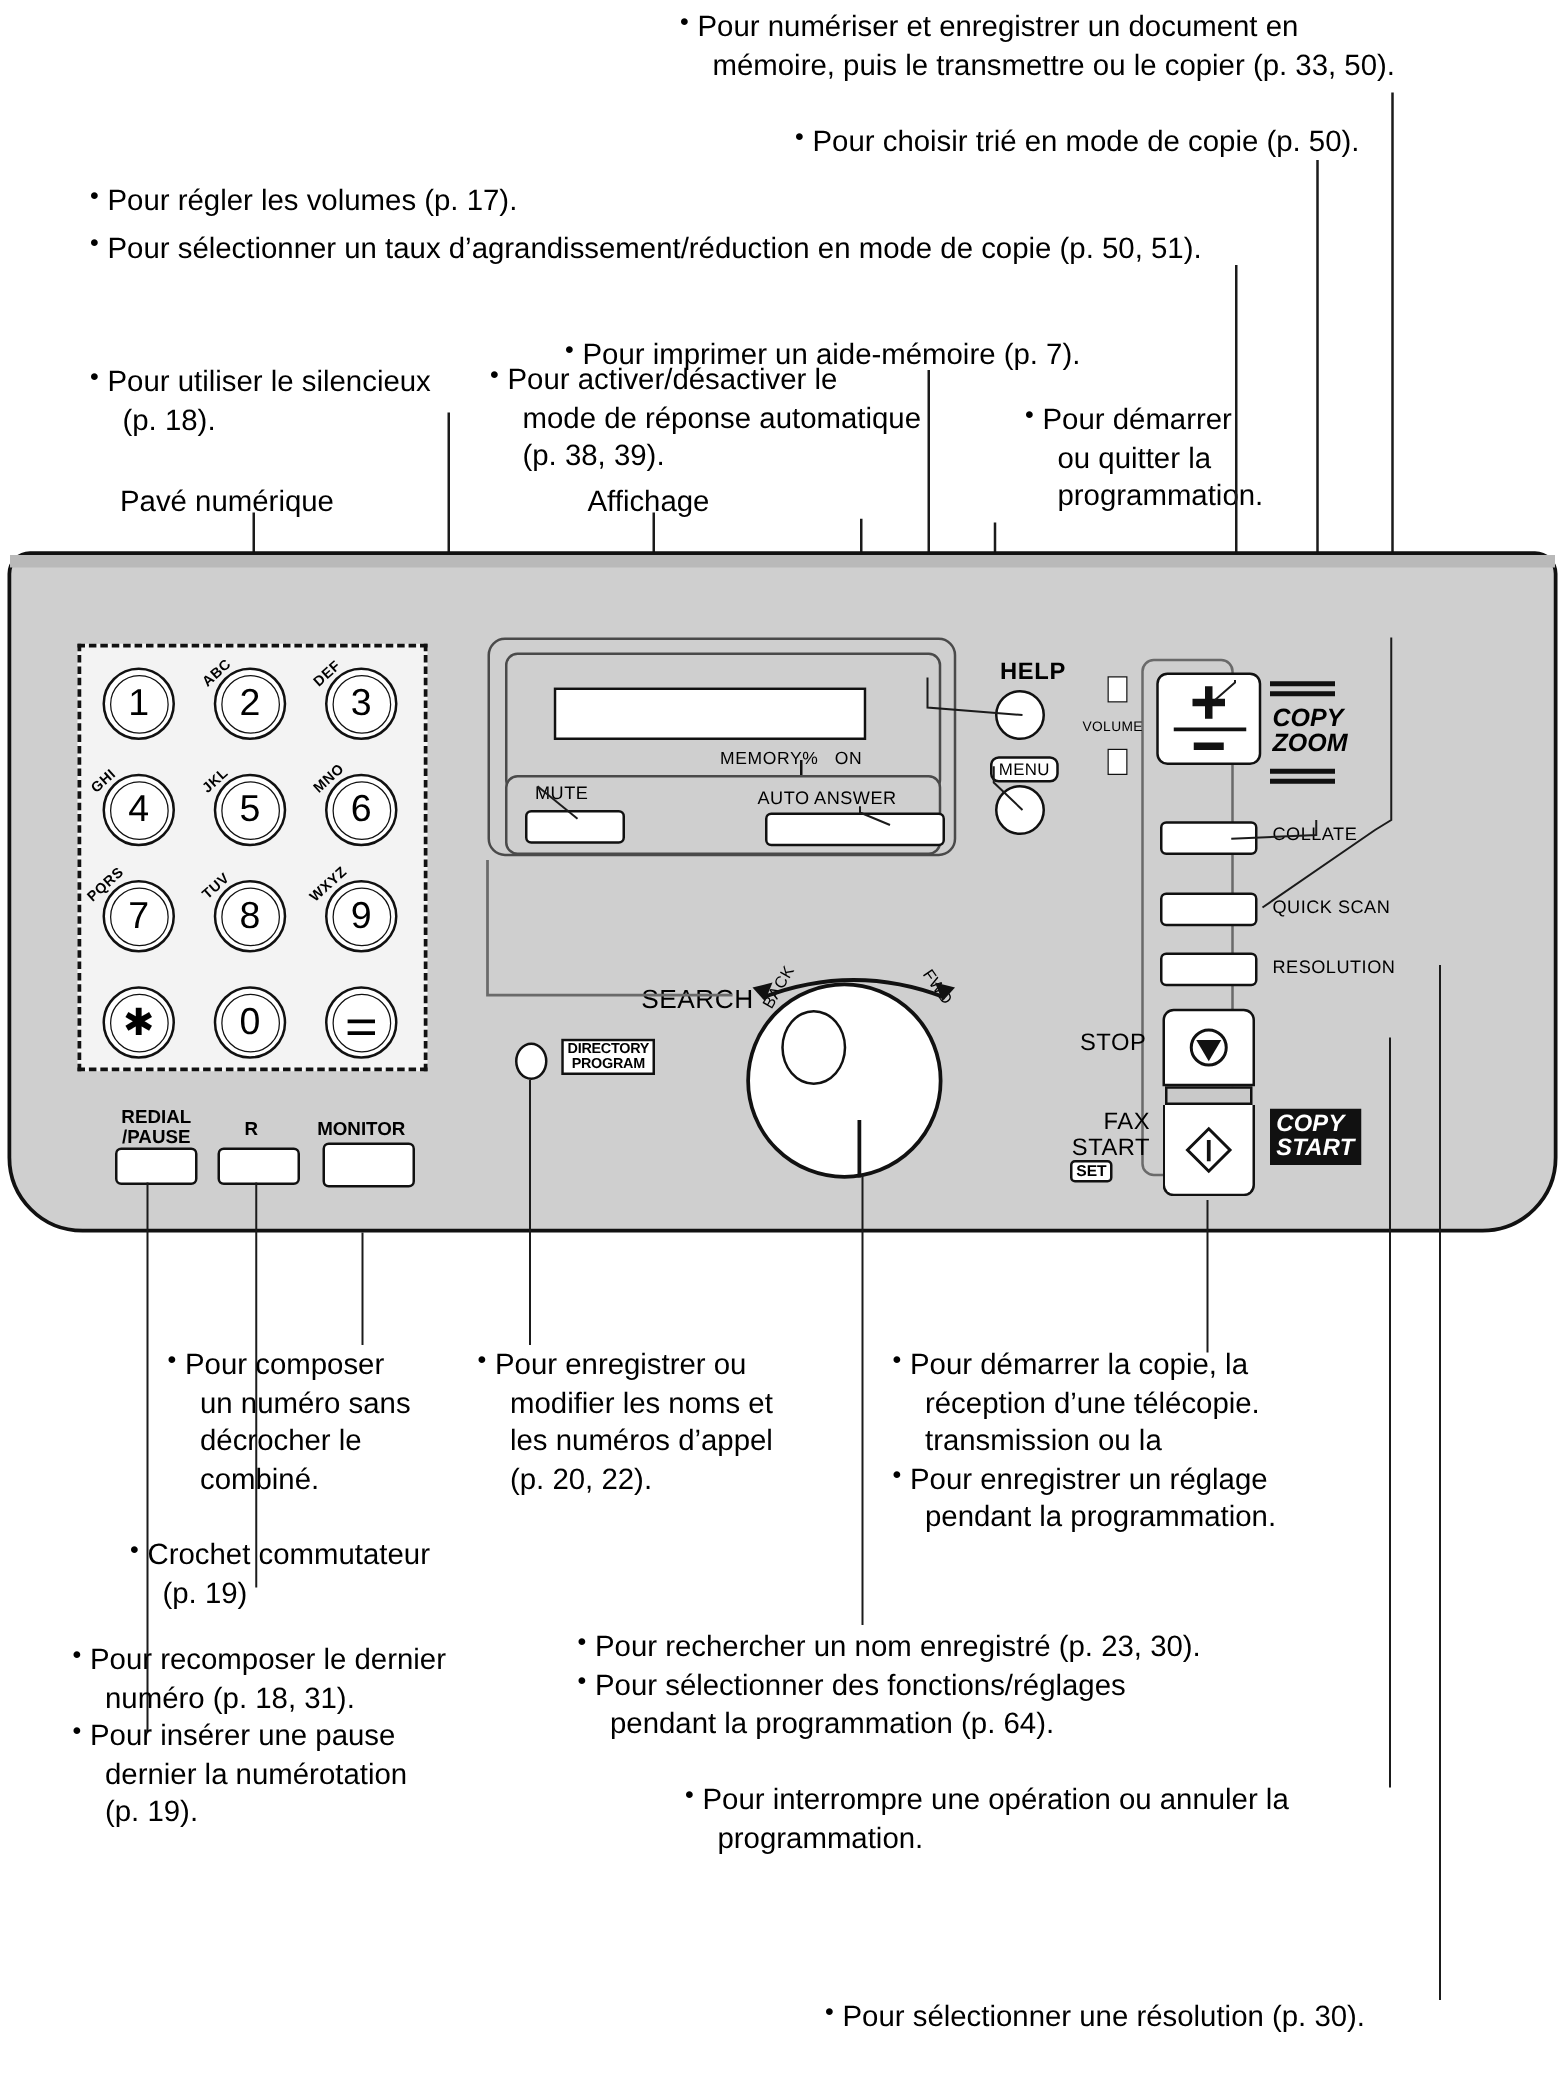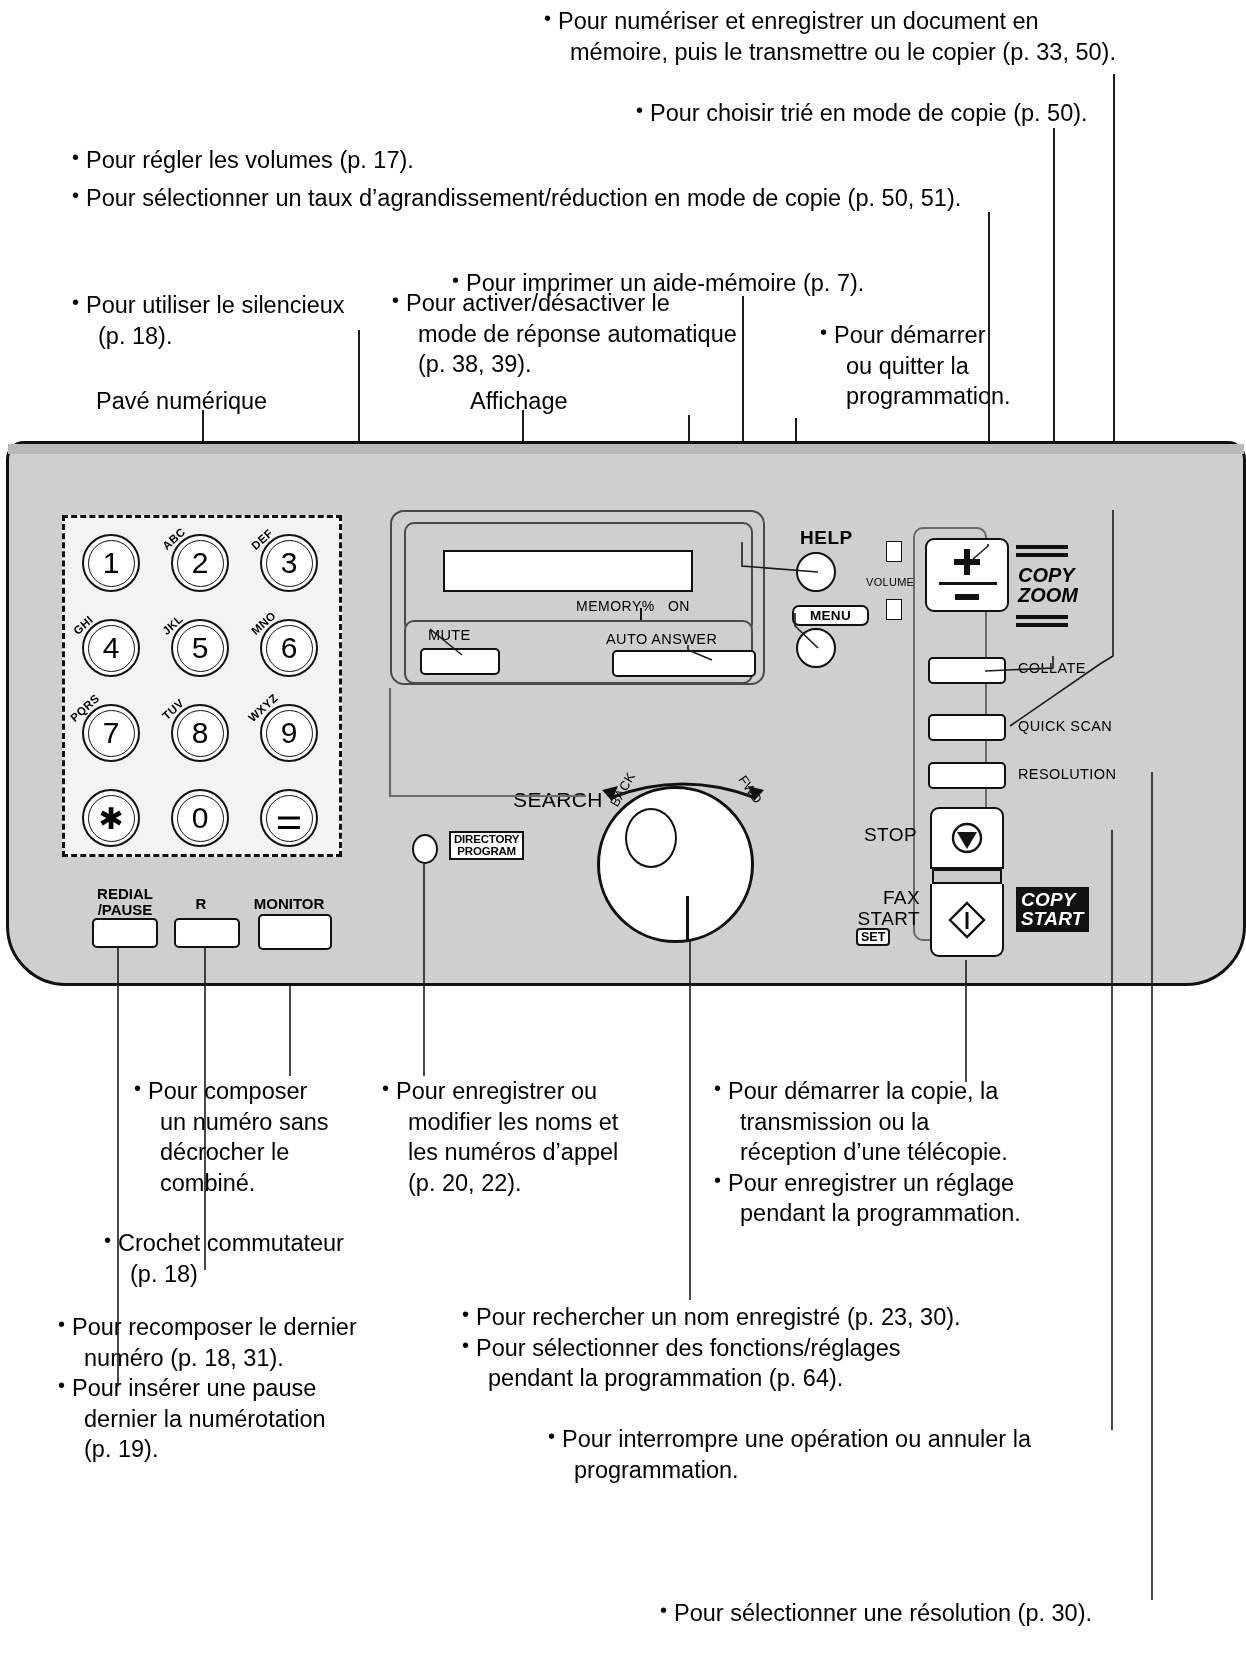--- a/index.html
+++ b/index.html
@@ -59,21 +59,21 @@
   #dialNotch{position:absolute;left:686px;top:896px;width:2.6px;height:46px;background:#111;}
   #dpLed{position:absolute;left:412px;top:834px;width:26px;height:30px;border-radius:50%;
         background:#fff;border:2.6px solid #111;box-sizing:border-box;}
   #dpBadge{position:absolute;left:449px;top:831px;background:#fff;border:2.4px solid #111;
         padding:1px 3px;font-size:11.5px;font-weight:700;line-height:1.0;text-align:center;letter-spacing:-.2px;}
 
   
   .rbtn{position:absolute;width:40px;height:40px;border-radius:50%;background:#fff;border:2.6px solid #111;box-sizing:border-box;}
   .rlab{position:absolute;font-size:19px;font-weight:700;letter-spacing:.5px;}
   #menuBadge{position:absolute;left:792px;top:605px;background:#fff;border:2.2px solid #111;
-        border-radius:7px;padding:1px 16px;font-size:13.5px;font-weight:700;letter-spacing:.3px;}
+        border-radius:7px;padding:1px 5px;font-size:13.5px;font-weight:400;letter-spacing:.3px;}
 
   
   #rcluster{position:absolute;left:913px;top:527px;width:74px;height:414px;
             background:#cfcfcf;border:2.2px solid #6a6a6a;border-radius:10px;box-sizing:border-box;}
   #volPM{position:absolute;left:925px;top:538px;width:84px;height:74px;
          background:#fff;border:2.8px solid #111;border-radius:9px;box-sizing:border-box;}
   #volPM .pl{position:absolute;left:50%;top:19px;transform:translateX(-50%);width:26px;height:6px;background:#111;}
   #volPM .pl2{position:absolute;left:50%;top:9px;transform:translateX(-50%);width:6px;height:26px;background:#111;}
   #volPM .bar{position:absolute;left:12px;top:42px;width:58px;height:3px;background:#111;}
   #volPM .mn{position:absolute;left:50%;top:54px;transform:translateX(-50%);width:24px;height:6px;background:#111;}
@@ -342,29 +342,29 @@
 
 <div class="ann" style="left:382px;top:1076px;">
   <span class="bul">Pour enregistrer ou</span>
   <span class="cont">modifier les noms et</span>
   <span class="cont">les numéros d’appel</span>
   <span class="cont">(p. 20, 22).</span>
 </div>
 
 <div class="ann" style="left:714px;top:1076px;">
   <span class="bul">Pour démarrer la copie, la</span>
+  <span class="cont">réception d’une télécopie.</span>
   <span class="cont">transmission ou la</span>
-  <span class="cont">réception d’une télécopie.</span>
   <span class="bul">Pour enregistrer un réglage</span>
   <span class="cont">pendant la programmation.</span>
 </div>
 
 <div class="ann" style="left:104px;top:1228px;">
   <span class="bul">Crochet commutateur</span>
-  <span class="cont">(p. 18)</span>
+  <span class="cont">(p. 19)</span>
 </div>
 
 <div class="ann" style="left:58px;top:1312px;">
   <span class="bul">Pour recomposer le dernier</span>
   <span class="cont">numéro (p. 18, 31).</span>
   <span class="bul">Pour insérer une pause</span>
   <span class="cont">dernier la numérotation</span>
   <span class="cont">(p. 19).</span>
 </div>
 

